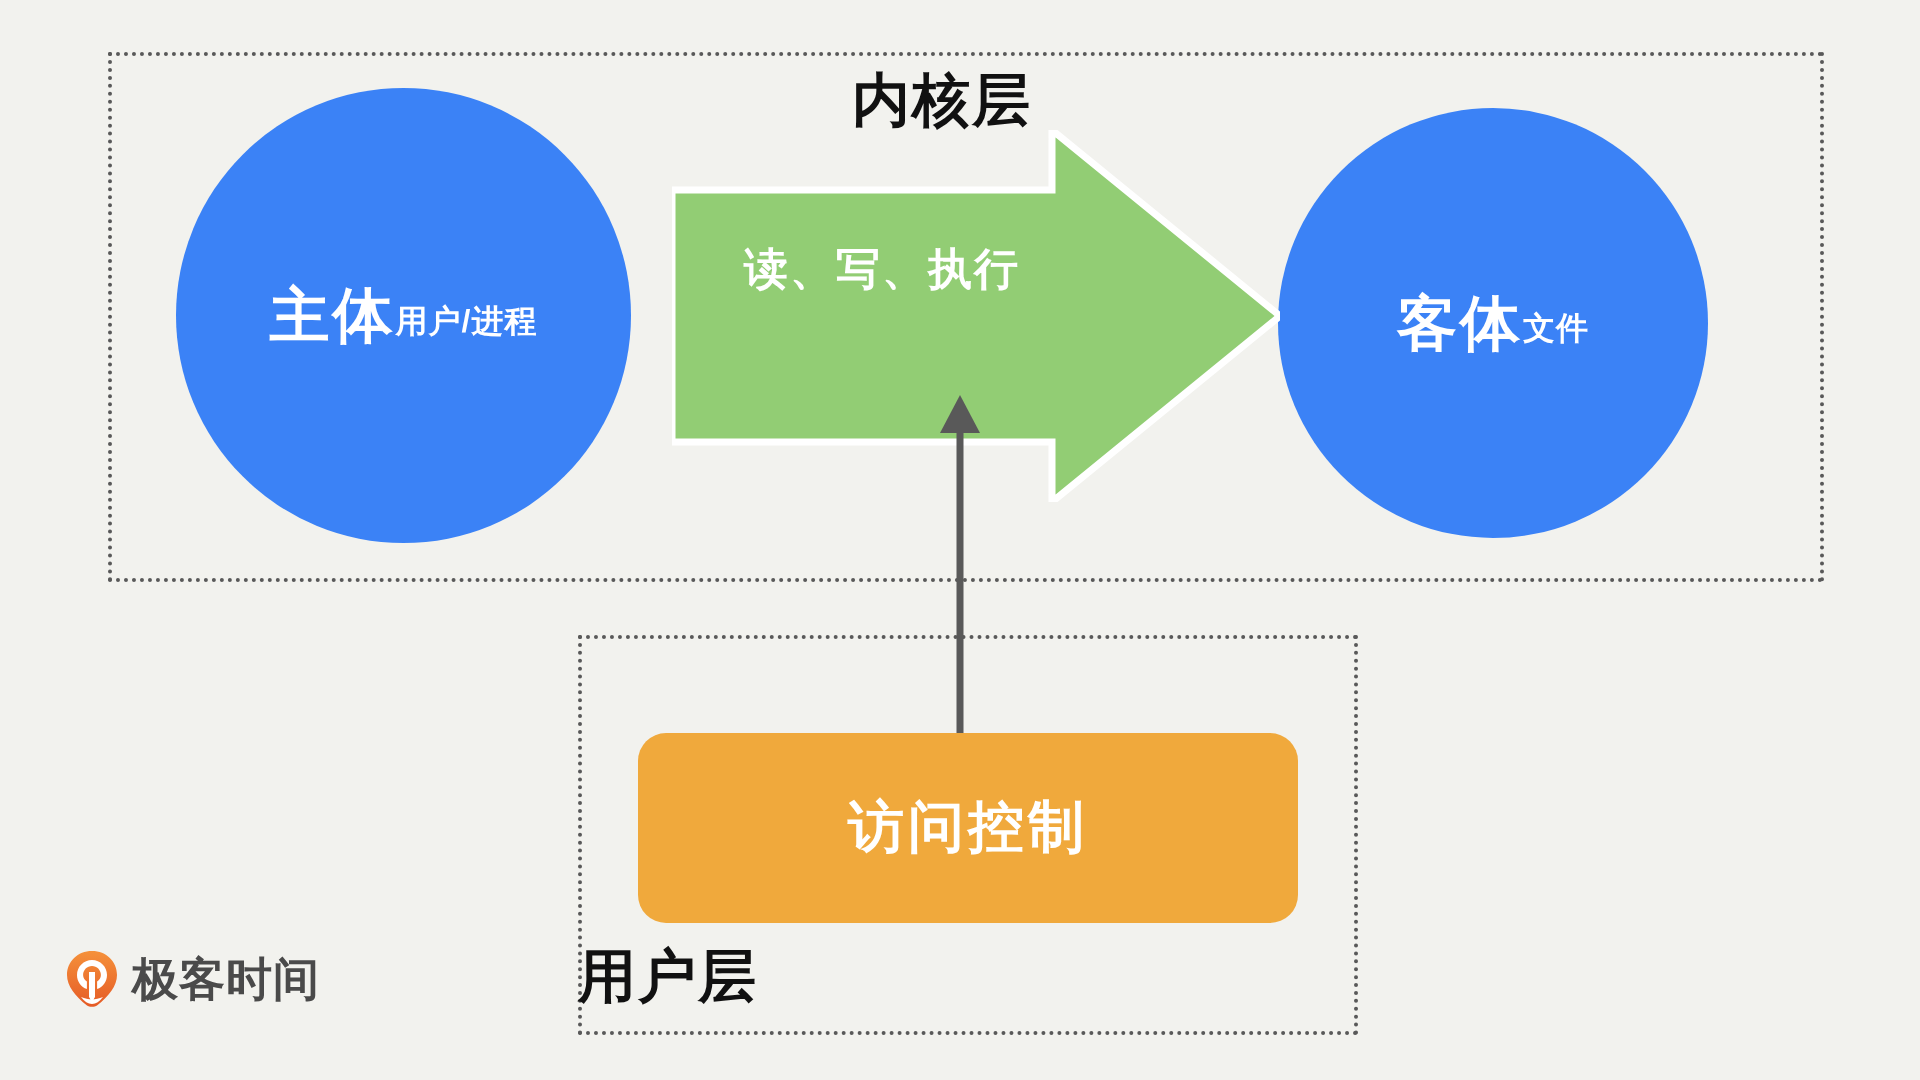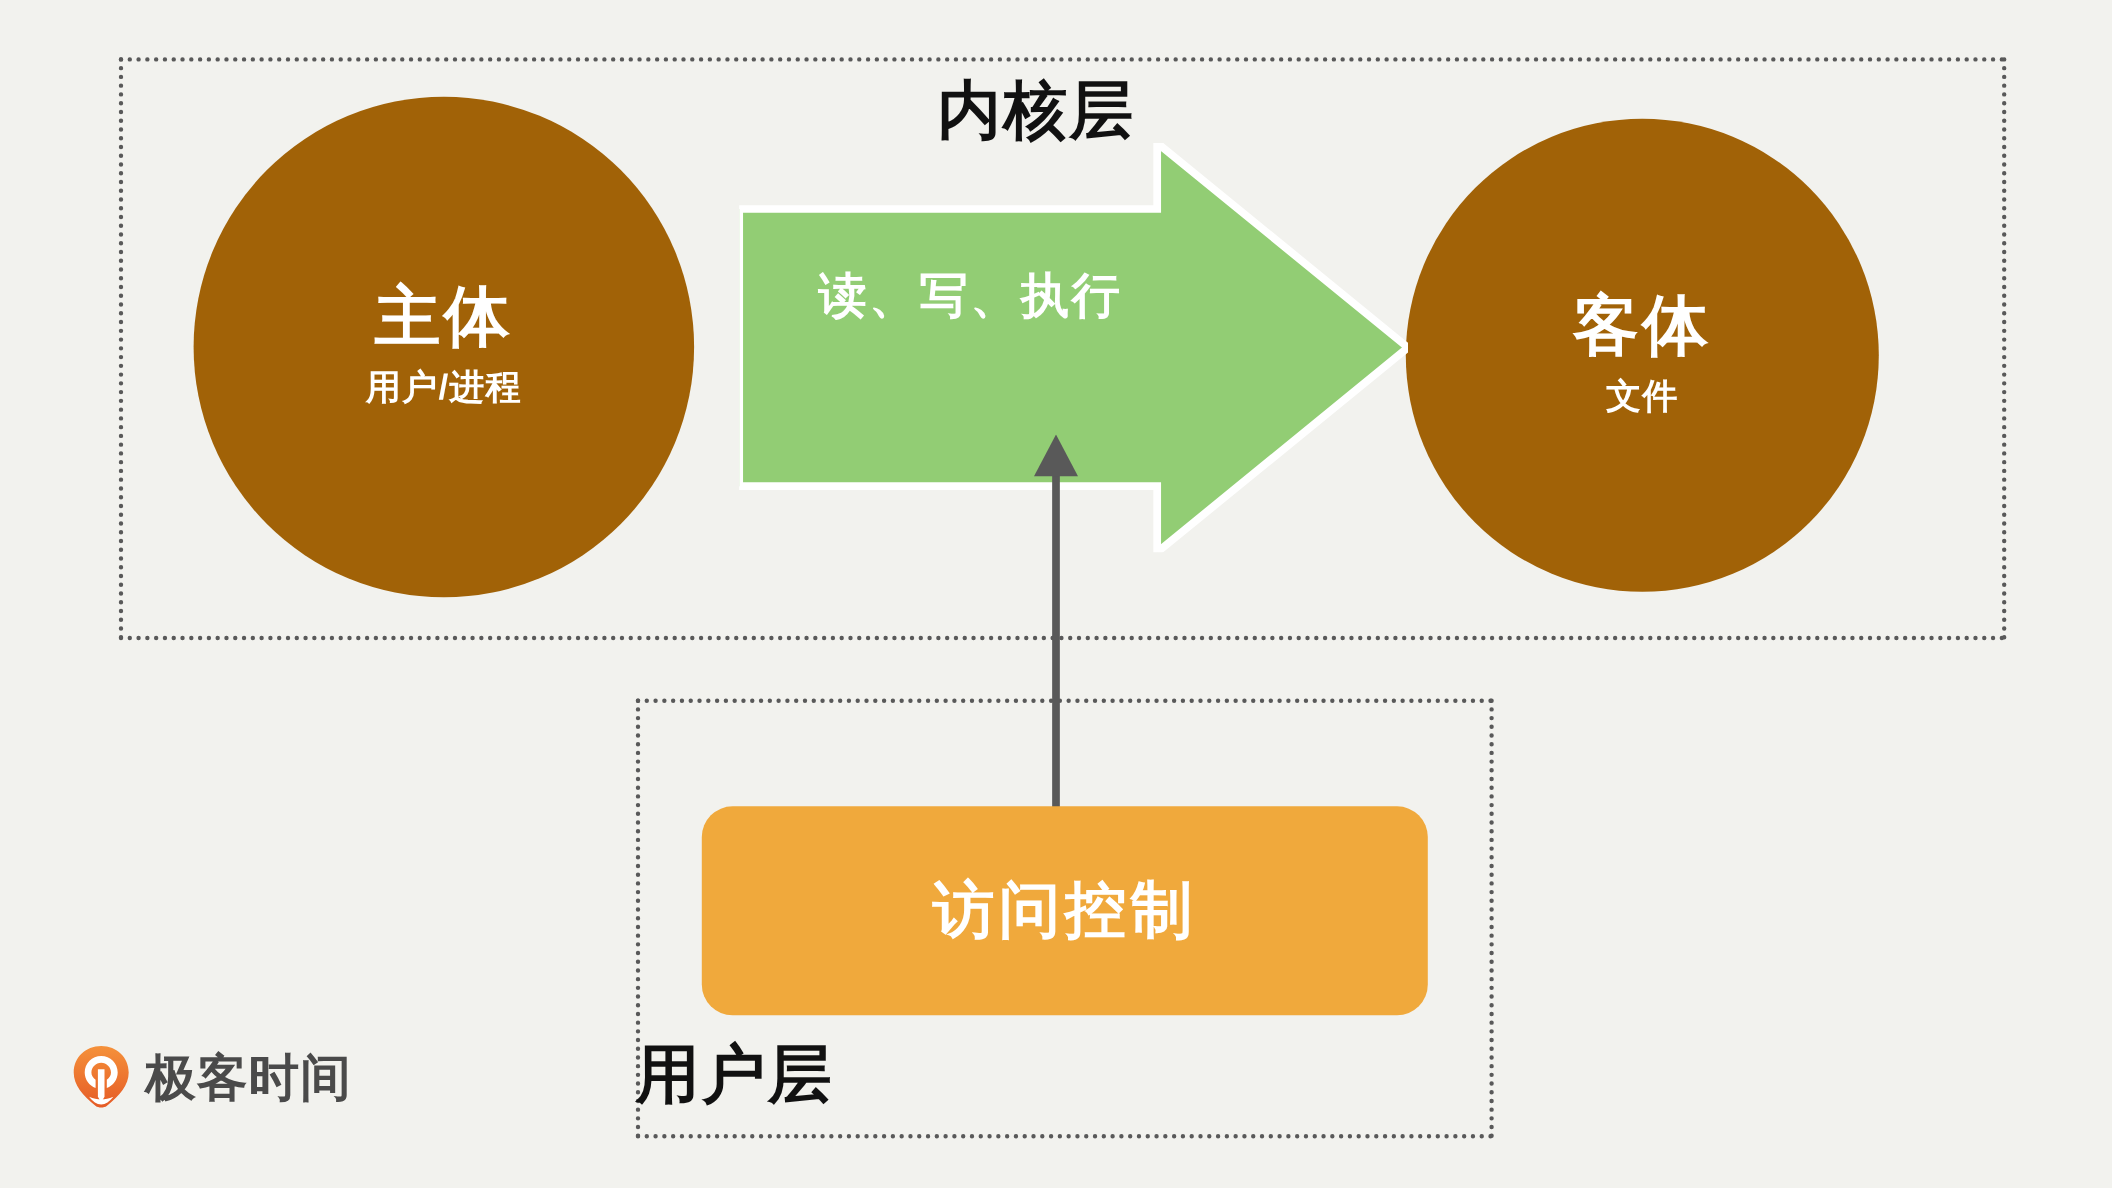--- a/index.html
+++ b/index.html
@@ -62,23 +62,23 @@
     left: 578px;
     top: 938px;
     width: 780px;
     text-align: left;
   }
 
   
   .node-ellipse {
     position: absolute;
     border-radius: 50%;
-    background: #a16207;
+    background: #3b82f6;
     display: flex;
-    flex-direction: column;
+    flex-direction: row;
     align-items: center;
     justify-content: center;
     z-index: 2;
   }
   #subject-node {
     left: 176px;
     top: 88px;
     width: 455px;
     height: 455px;
   }

